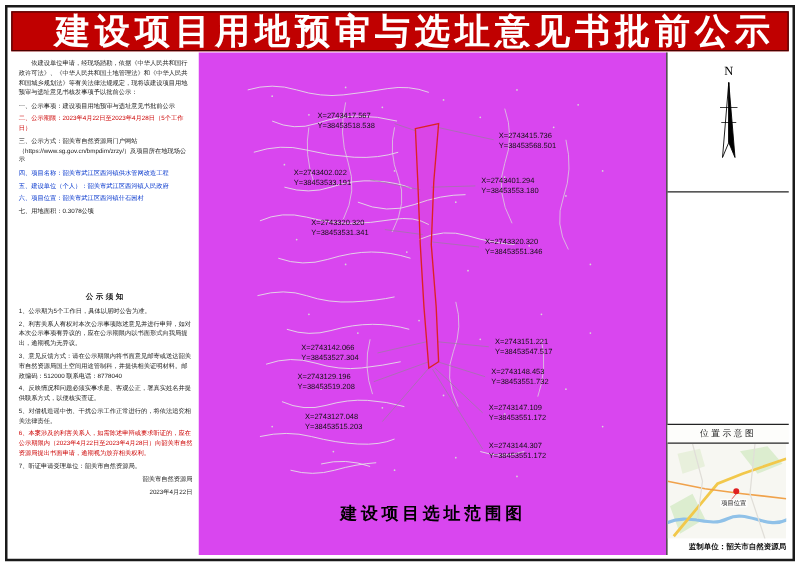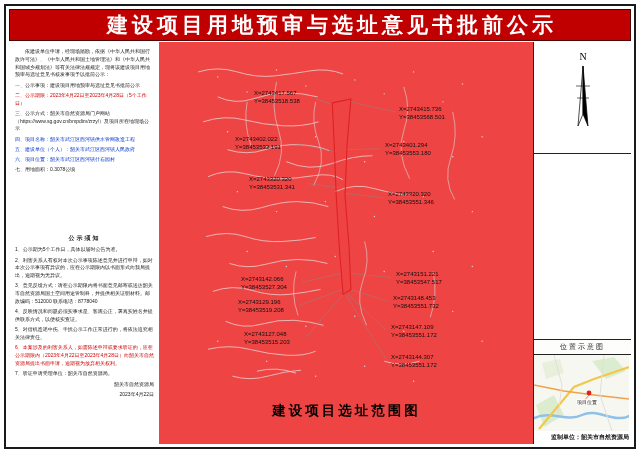--- a/index.html
+++ b/index.html
@@ -1,34 +1,34 @@
 <!DOCTYPE html>
 <html><head>
 <meta charset="utf-8">
 <style>
   html,body{margin:0;padding:0;width:640px;height:453px;background:#ffffff;overflow:hidden;
     font-family:"Liberation Sans","DejaVu Sans",sans-serif;}
   .frame{position:absolute;left:4px;top:4px;right:4px;bottom:4px;border:2px solid #1a1a1a;background:#fff;}
   
   .banner{position:absolute;left:3px;right:3px;top:3px;height:30px;background:#c00000;
     border:1px solid #4d0000;display:flex;align-items:center;justify-content:center;}
-  .banner-title{color:#ffffff;font-size:21px;font-weight:bold;letter-spacing:4px;white-space:nowrap;margin-left:24px;}
+  .banner-title{color:#ffffff;font-size:28px;font-weight:bold;letter-spacing:4px;white-space:nowrap;margin-left:24px;}
   
   .content{position:absolute;left:3px;right:3px;top:36px;bottom:3px;}
   .left-panel{position:absolute;left:0;top:0;bottom:0;width:150px;box-sizing:border-box;
     padding:6px 5px 4px 6px;font-size:5px;line-height:1.55;color:#1a1a1a;}
   .left-panel p{margin:0 0 2.5px 0;}
   .intro{text-indent:10px;}
   .c-red{color:#cc0000;}
   .c-blue{color:#0033cc;}
   .notice-block{margin-top:60px;}
   .notice-title{text-align:center;font-weight:bold;font-size:6px;margin-bottom:3px;letter-spacing:2px;}
   .sig{ text-align:right;margin-top:3px;font-size:5px;}
   
-  .map-panel{position:absolute;left:150px;right:97px;top:0;bottom:0;overflow:hidden;background:#ef4444;}
+  .map-panel{position:absolute;left:150px;right:97px;top:0;bottom:0;overflow:hidden;background:#d946ef;}
   .map-svg{position:absolute;left:0;top:0;width:100%;height:100%;}
   .coord{position:absolute;font-size:6px;line-height:1.3;color:#111;white-space:nowrap;}
   .map-caption{position:absolute;left:0;right:0;bottom:24px;text-align:center;
     font-size:13.5px;font-weight:bold;letter-spacing:3px;color:#000;}
   
   .right-panel{position:absolute;right:0;top:0;bottom:0;width:97px;border-left:1px solid #222;
     display:flex;flex-direction:column;background:#fff;}
   .compass-sec{height:112px;border-bottom:1px solid #222;display:flex;align-items:flex-start;
     justify-content:center;padding-top:6px;box-sizing:border-box;}
   .legend-sec{height:74px;border-bottom:1px solid #222;box-sizing:border-box;padding:4px 5px;}

